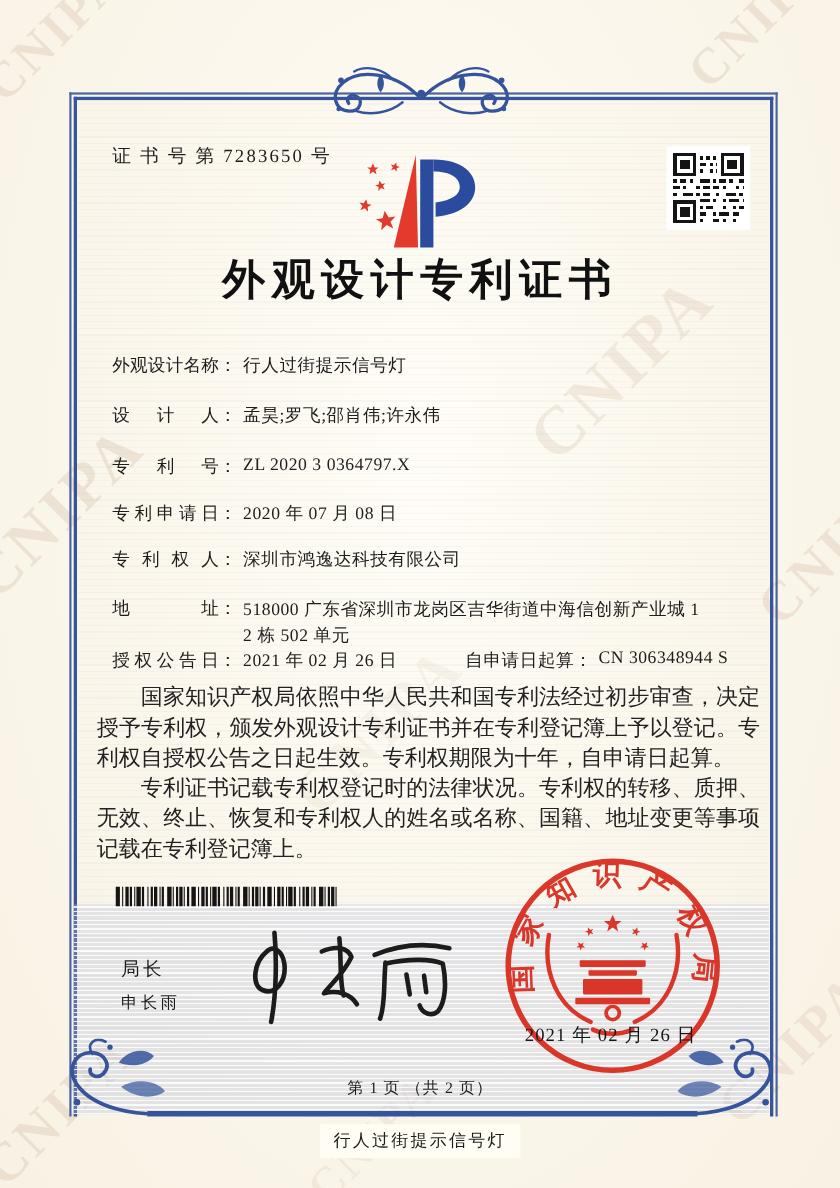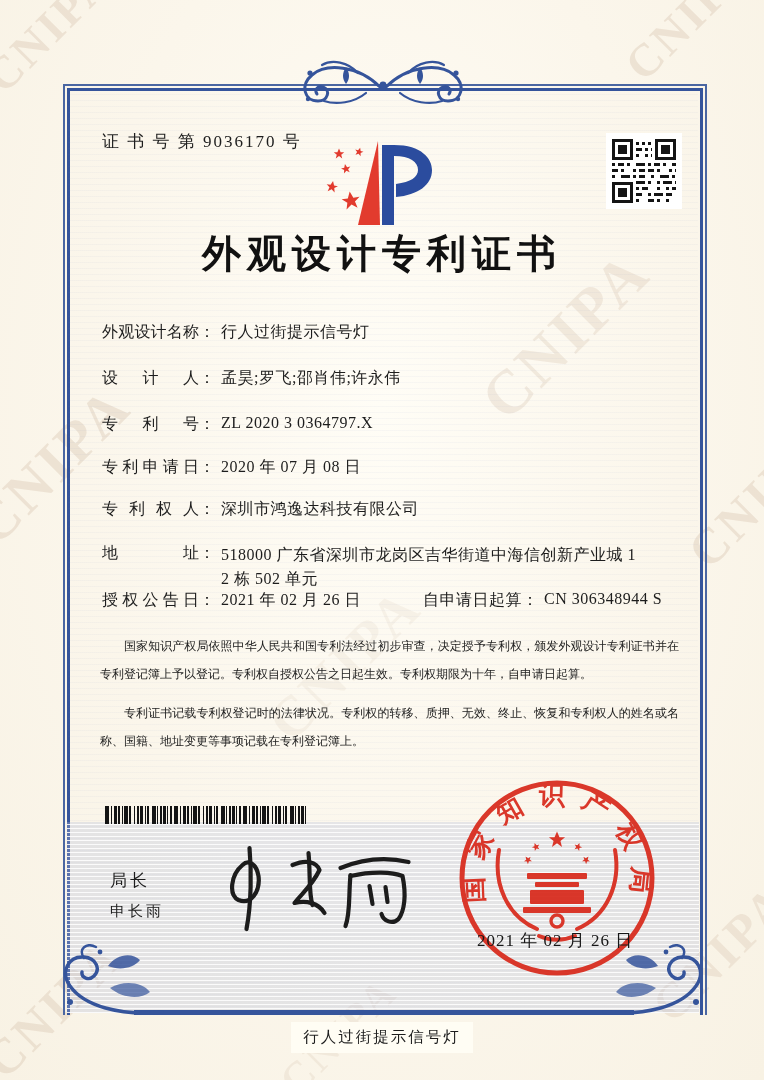--- a/index.html
+++ b/index.html
@@ -77,21 +77,21 @@
   .flabel{
     display:inline-block;width:97px;
     text-align:justify;text-align-last:justify;
     vertical-align:top;
   }
   .fcolon{display:inline-block;vertical-align:top;margin-right:6px;}
   .fval{display:inline-block;vertical-align:top;letter-spacing:.5px;}
   .fval-wrap{white-space:pre-line;width:482px;line-height:24px;}
   .grant2{margin-left:62px;}
   .paras{position:absolute;left:88px;top:621px;width:603px;z-index:7;}
-  .paras p{margin:12px;font-size:12px;line-height:27.5px;text-align:justify;text-indent:2em;color:#222;}
+  .paras p{margin:0;font-size:20px;line-height:27.5px;text-align:justify;text-indent:2em;color:#222;}
   .barcode{position:absolute;left:105px;top:806px;z-index:7;}
   .director-title{position:absolute;left:110px;top:869px;font-size:17px;letter-spacing:3px;z-index:7;
     font-family:"Liberation Sans","DejaVu Sans",sans-serif;}
   .director-name{position:absolute;left:110px;top:902px;font-size:15px;letter-spacing:3px;z-index:7;
     font-family:"Liberation Sans","DejaVu Sans",sans-serif;}
   .signature{position:absolute;left:218px;top:845px;z-index:7;}
   .seal{position:absolute;left:456px;top:777px;z-index:8;opacity:.92;}
   .seal-date{position:absolute;left:477px;top:929px;font-size:17px;letter-spacing:1px;color:#161616;z-index:9;}
   .page-info{position:absolute;left:0;top:980px;width:100%;text-align:center;font-size:14.5px;letter-spacing:1px;z-index:7;}
   .footer-note-wrap{position:absolute;left:0;top:1022px;width:100%;text-align:center;z-index:7;}
@@ -146,21 +146,21 @@
   </svg>
   <svg class="ornament orn-br" width="115" height="72" viewBox="0 0 115 72">
     <path d="M112,68 C70,72 34,62 20,42 C10,28 18,12 34,13 C46,14 51,25 44,32 C39,37 31,34 32,28" fill="none" stroke="#35549B" stroke-width="3.4" stroke-linecap="round"></path>
     <path d="M34,14 C28,5 36,-2 46,3" fill="none" stroke="#35549B" stroke-width="2.4" stroke-linecap="round"></path>
     <path d="M58,22 C66,10 82,8 90,16 C84,24 70,27 58,22 Z" fill="#35549B" opacity=".85"></path>
     <path d="M60,44 C74,36 92,38 100,48 C90,56 72,54 60,44 Z" fill="#35549B" opacity=".7"></path>
     <circle cx="20" cy="58" r="3" fill="#35549B"></circle>
     <circle cx="50" cy="8" r="2.4" fill="#35549B"></circle>
   </svg>
 
-  <div class="cert-no">证 书 号 第 9036170 号</div>
+  <div class="cert-no">证 书 号 第 7283650 号</div>
 
   <div class="qr-box">
     <svg width="76" height="76" viewBox="0 0 76 76" shape-rendering="crispEdges">
       <g transform="translate(6,6)">
         <g fill="#141414">
           <rect x="0" y="0" width="21" height="21"></rect>
             <rect x="43" y="0" width="21" height="21"></rect>
             <rect x="0" y="43" width="21" height="21"></rect>
         </g>
         <g fill="#fff">
@@ -278,17 +278,18 @@
       <g fill="none" stroke="#D8281A" stroke-width="4" stroke-linecap="round">
         <path d="M42,72 C36,106 50,138 80,151"></path>
         <path d="M158,72 C164,106 150,138 120,151"></path>
         <path d="M82,158 C94,163 106,163 118,158"></path>
         <circle cx="100" cy="143" r="6" stroke-width="3.4"></circle>
       </g>
     </g>
   </svg>
   <div class="seal-date">2021 年 02 月 26 日</div>
 
+  <div class="page-info">第 1 页 （共 2 页）</div>
   <div class="footer-note-wrap">
     <span class="footer-note">行人过街提示信号灯</span>
   </div>
 
 </div>
 
 </body></html>

